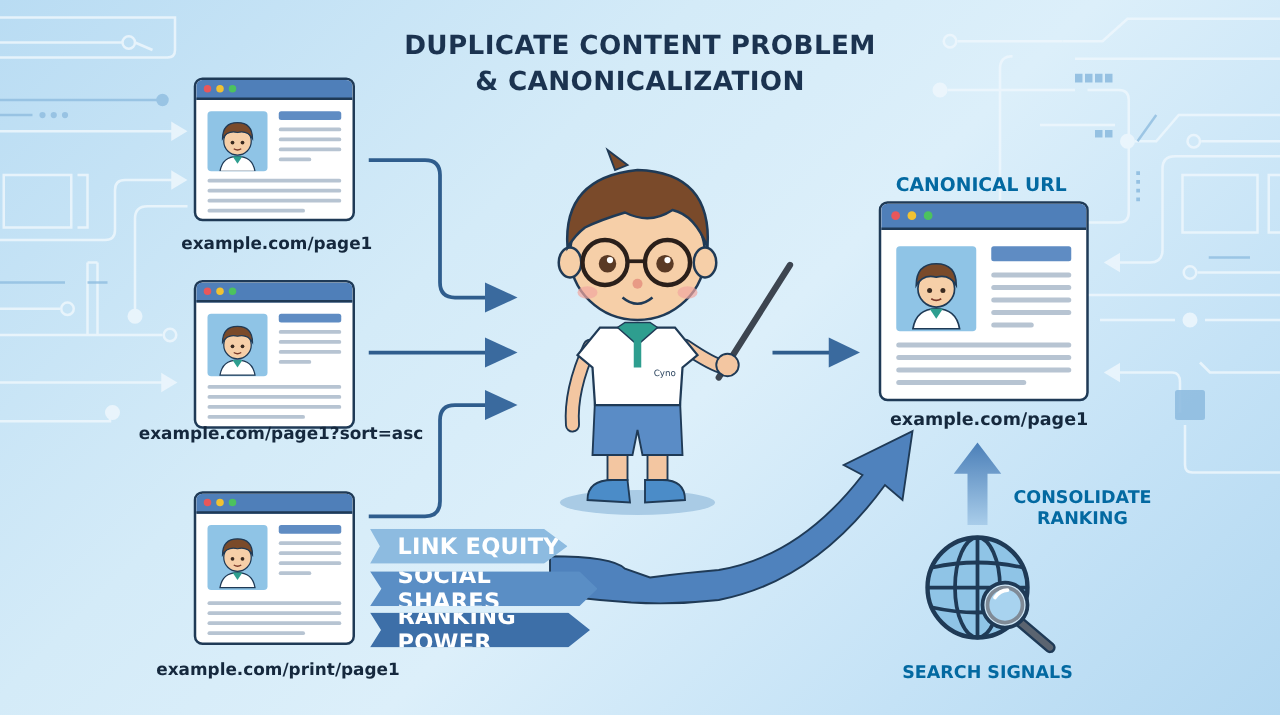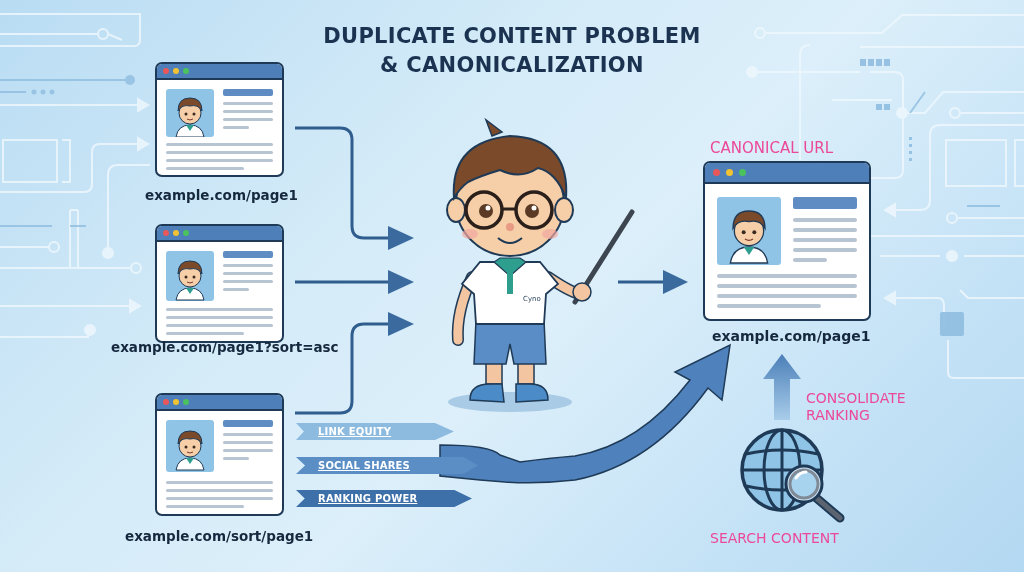--- a/index.html
+++ b/index.html
@@ -35,28 +35,28 @@
   }
   .browser .hl { position: absolute; background: #5f8cc3; border-radius: 2px; }
   .browser .ln { position: absolute; background: #b7c4d2; border-radius: 2px; height: 3px; }
 
   .url-label {
     position: absolute; color: #15283d; font-size: 13.5px; font-weight: bold;
     font-family: "DejaVu Sans", sans-serif; white-space: nowrap;
   }
 
   .section-label {
-    position: absolute; color: #ec4899; font-weight: normal; font-size: 14px;
-    font-family: "DejaVu Sans", sans-serif; white-space: nowrap;
+    position: absolute; color: #0369a1; font-weight: bold; font-size: 14px;
+    font-family: "DejaVu Sans", sans-serif; text-align: center; white-space: nowrap;
   }
 
   .signal-arrow {
-    position: absolute; height: 17px; color: #ffffff; font-weight: bold; font-size: 10px;
+    position: absolute; height: 28px; color: #ffffff; font-weight: bold; font-size: 18px;
     display: flex; align-items: center; padding-left: 22px; box-sizing: border-box;
-    font-family: "DejaVu Sans", sans-serif; letter-spacing: 0.2px; text-decoration: underline;
+    font-family: "DejaVu Sans", sans-serif; letter-spacing: 0.2px;
   }
   .sig-1 { background: #8dbbe0; clip-path: polygon(0 0, 88% 0, 100% 50%, 88% 100%, 0 100%, 5% 50%); color:#ffffff; }
   .sig-2 { background: #5a8ec5; clip-path: polygon(0 0, 92% 0, 100% 50%, 92% 100%, 0 100%, 5% 50%); }
   .sig-3 { background: #3d6fa8; clip-path: polygon(0 0, 90% 0, 100% 50%, 90% 100%, 0 100%, 5% 50%); }
 
   svg text { font-family: "DejaVu Sans", sans-serif; }
 </style>
 </head>
 <body>
 
@@ -250,21 +250,21 @@
     <div class="ln" style="left:66px;top:22px;width:50px;"></div>
     <div class="ln" style="left:66px;top:30px;width:50px;"></div>
     <div class="ln" style="left:66px;top:38px;width:50px;"></div>
     <div class="ln" style="left:66px;top:46px;width:26px;"></div>
     <div class="ln" style="left:9px;top:70px;width:107px;"></div>
     <div class="ln" style="left:9px;top:78px;width:107px;"></div>
     <div class="ln" style="left:9px;top:86px;width:107px;"></div>
     <div class="ln" style="left:9px;top:94px;width:78px;"></div>
   </div>
 </div>
-<div class="url-label" style="left:125px;top:528px;">example.com/sort/page1</div>
+<div class="url-label" style="left:125px;top:528px;">example.com/print/page1</div>
 
 <div class="signal-arrow sig-1" style="left:296px;top:423px;width:158px;">LINK EQUITY</div>
 <div class="signal-arrow sig-2" style="left:296px;top:457px;width:182px;">SOCIAL SHARES</div>
 <div class="signal-arrow sig-3" style="left:296px;top:490px;width:176px;">RANKING POWER</div>
 
 <svg class="abs" style="left:420px;top:112px;width:220px;height:300px;" viewBox="0 0 220 300">
   <ellipse cx="90" cy="290" rx="62" ry="10" fill="#a9cbe5"></ellipse>
 
   <line x1="155" y1="190" x2="212" y2="100" stroke="#3d4550" stroke-width="5" stroke-linecap="round"></line>
 
@@ -348,13 +348,13 @@
   <line x1="44" y1="4" x2="44" y2="84" stroke="#1f3a56" stroke-width="3"></line>
   <path d="M8 28 Q44 20 80 28" fill="none" stroke="#1f3a56" stroke-width="3"></path>
   <line x1="4" y1="44" x2="84" y2="44" stroke="#1f3a56" stroke-width="3"></line>
   <path d="M8 60 Q44 68 80 60" fill="none" stroke="#1f3a56" stroke-width="3"></path>
   <line x1="76" y1="70" x2="102" y2="92" stroke="#1f3a56" stroke-width="9" stroke-linecap="round"></line>
   <line x1="76" y1="70" x2="102" y2="92" stroke="#5b6470" stroke-width="5" stroke-linecap="round"></line>
   <circle cx="66" cy="58" r="18" fill="#cfe7f7" stroke="#1f3a56" stroke-width="3"></circle>
   <circle cx="66" cy="58" r="14" fill="#a8d3ef" stroke="#7f8a96" stroke-width="3"></circle>
   <path d="M58 52 Q62 46 68 46" stroke="#ffffff" stroke-width="3" fill="none" stroke-linecap="round"></path>
 </svg>
-<div class="section-label" style="left:710px;top:530px;width:160px;">SEARCH CONTENT</div>
+<div class="section-label" style="left:710px;top:530px;width:160px;">SEARCH SIGNALS</div>
 
 </body></html>

